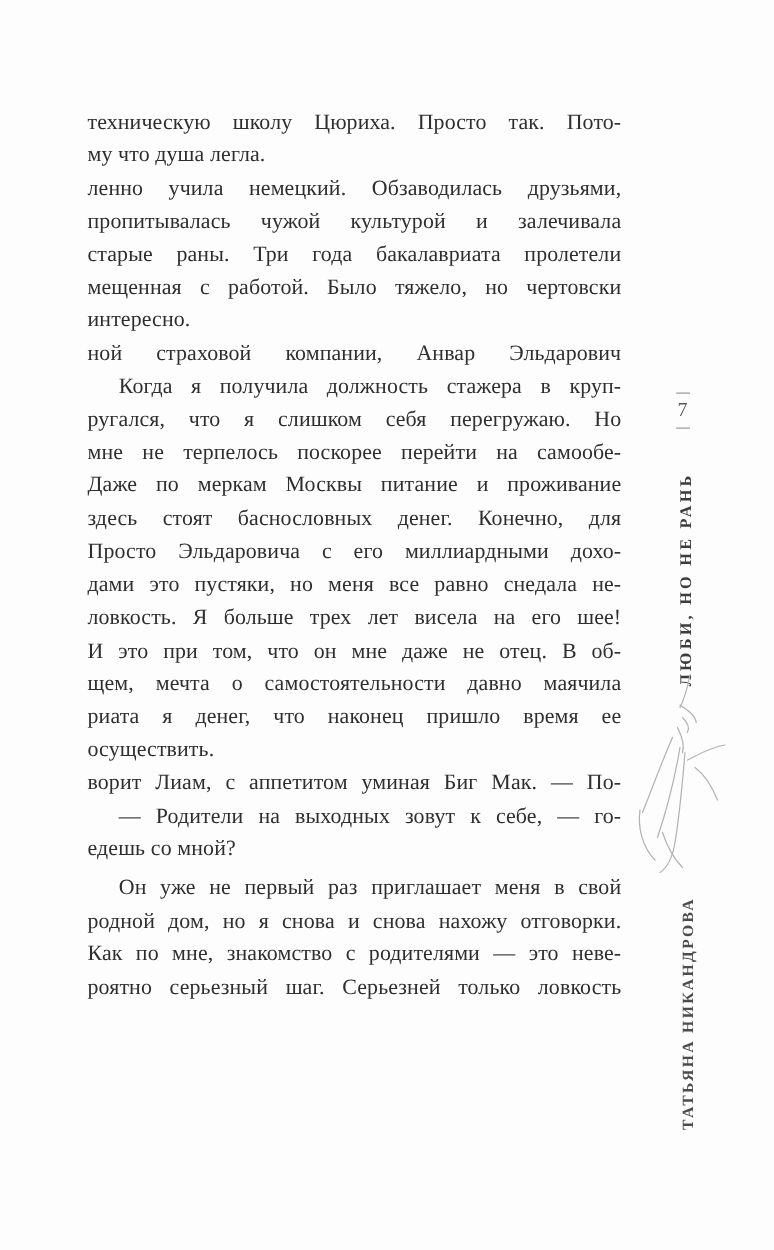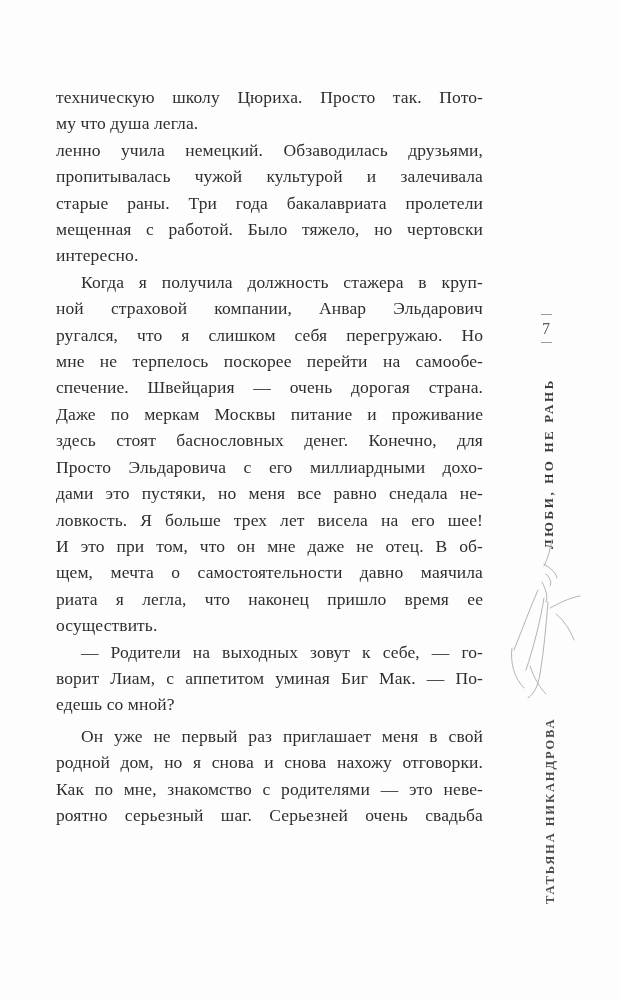--- a/index.html
+++ b/index.html
@@ -5,21 +5,21 @@
   :root{
     --text:#2e2e2e; --sidebar-title:#3c3c3c; --sidebar-author:#4c4c4c;
     --page-number:#5a5a5a; --dash:#9c9c9c; --sketch:#b3b3b3; --background:#fdfdfd;
   }
   *{margin:0;padding:0;box-sizing:border-box;}
   html,body{width:619px;height:1000px;}
   body{background:var(--background);overflow:hidden;}
   .book-page{position:relative;width:619px;height:1000px;background:var(--background);
     font-family:"Liberation Serif","DejaVu Serif",serif;color:var(--text);}
   
-  .text-block{position:absolute;left:56px;top:84px;width:427px;}
+  .text-block{position:absolute;left:70px;top:84px;width:427px;}
   .line{font-size:17.5px;line-height:26.4px;text-align:justify;text-align-last:justify;
     color:var(--text);letter-spacing:.1px;}
   .line.last{text-align-last:left;}
   .para.indent .line.first{text-indent:25px;}
   .para.scene-break{margin-top:5px;}
   
   .page-number-block{position:absolute;left:533px;top:314px;width:26px;
     display:flex;flex-direction:column;align-items:center;gap:4px;}
   .pn-dash{width:11px;height:1px;background:var(--dash);}
   .pn-num{font-family:"Liberation Serif","DejaVu Serif",serif;font-size:16px;
@@ -44,45 +44,44 @@
         <div class="line last">му что душа легла.</div>
       </div>
       <div class="para indent">
         <div class="line">ленно учила немецкий. Обзаводилась друзьями,</div>
         <div class="line">пропитывалась чужой культурой и залечивала</div>
         <div class="line">старые раны. Три года бакалавриата пролетели</div>
         <div class="line">мещенная с работой. Было тяжело, но чертовски</div>
         <div class="line last">интересно.</div>
       </div>
       <div class="para indent">
+        <div class="line">ной страховой компании, Анвар Эльдарович</div>
         <div class="line first">Когда я получила должность стажера в круп-</div>
-        <div class="line">ной страховой компании, Анвар Эльдарович</div>
         <div class="line">ругался, что я слишком себя перегружаю. Но</div>
         <div class="line">мне не терпелось поскорее перейти на самообе-</div>
-        <div class="line">спечение. Швейцария — очень дорогая страна.</div>
         <div class="line">Даже по меркам Москвы питание и проживание</div>
         <div class="line">здесь стоят баснословных денег. Конечно, для</div>
         <div class="line">Просто Эльдаровича с его миллиардными дохо-</div>
         <div class="line">дами это пустяки, но меня все равно снедала не-</div>
         <div class="line">ловкость. Я больше трех лет висела на его шее!</div>
         <div class="line">И это при том, что он мне даже не отец. В об-</div>
         <div class="line">щем, мечта о самостоятельности давно маячила</div>
-        <div class="line">риата я легла, что наконец пришло время ее</div>
+        <div class="line">риата я денег, что наконец пришло время ее</div>
         <div class="line last">осуществить.</div>
       </div>
       <div class="para indent">
+        <div class="line">ворит Лиам, с аппетитом уминая Биг Мак. — По-</div>
         <div class="line first">— Родители на выходных зовут к себе, — го-</div>
-        <div class="line">ворит Лиам, с аппетитом уминая Биг Мак. — По-</div>
         <div class="line last">едешь со мной?</div>
       </div>
       <div class="para indent scene-break">
         <div class="line first">Он уже не первый раз приглашает меня в свой</div>
         <div class="line">родной дом, но я снова и снова нахожу отговорки.</div>
         <div class="line">Как по мне, знакомство с родителями — это неве-</div>
-        <div class="line">роятно серьезный шаг. Серьезней очень свадьба</div>
+        <div class="line">роятно серьезный шаг. Серьезней только ловкость</div>
       </div>
     </main>
 
   <div class="page-number-block">
     <span class="pn-dash"></span>
     <span class="pn-num">7</span>
     <span class="pn-dash"></span>
   </div>
 
   <div class="v-text v-title">ЛЮБИ, НО НЕ РАНЬ</div>

